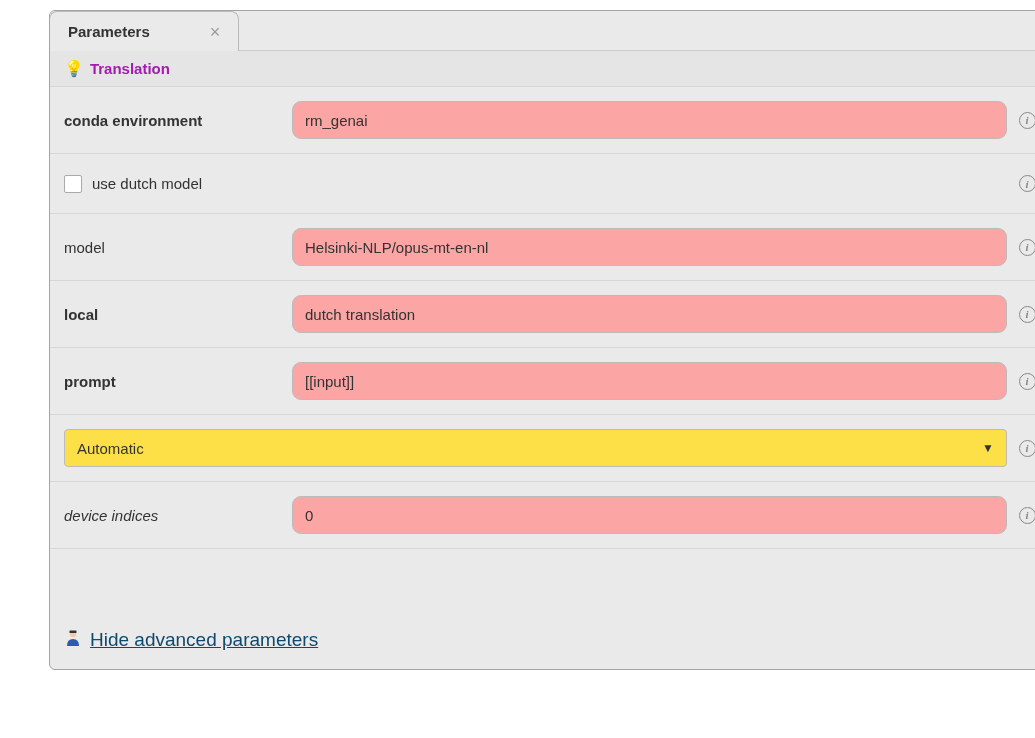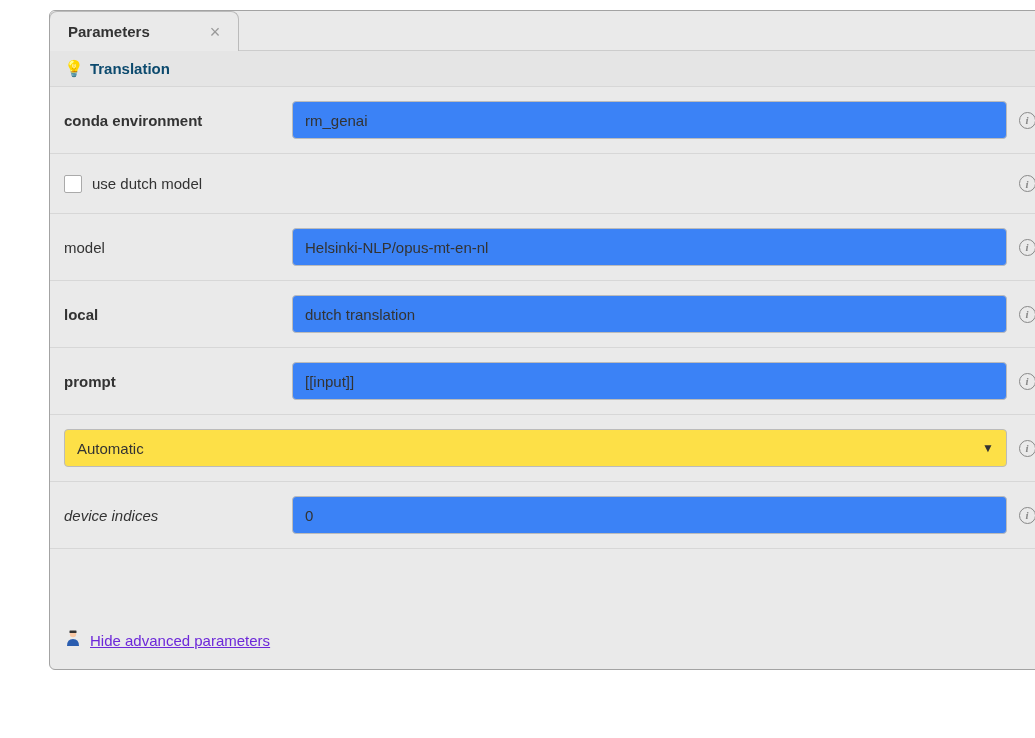--- a/index.html
+++ b/index.html
@@ -55,21 +55,21 @@
       padding: 8px 8px 8px 14px;
       background: #e5e5e5;
       border-bottom: 1px solid #d7d7d7;
     }
     .lightbulb {
       margin-right: 6px;
       font-size: 16px;
     }
     .subheader-label {
       font-weight: bold;
-      color: #0c4a6e;
+      color: #a21caf;
     }
     .rows {
       background: #eaeaea;
     }
     .row {
       display: flex;
       align-items: center;
       padding: 14px 22px 14px 14px;
       border-bottom: 1px solid #d7d7d7;
       min-height: 60px;
@@ -83,22 +83,22 @@
     .italic { font-style: italic; }
     .row-control {
       flex: 1;
       display: flex;
       align-items: center;
     }
     .input {
       flex: 1;
       height: 38px;
       border: 1px solid #bbb;
-      border-radius: 4px;
-      background: #3b82f6;
+      border-radius: 9px;
+      background: #fca5a5;
       padding: 0 12px;
       display: flex;
       align-items: center;
       font-size: 15px;
       color: #333;
     }
     .select {
       flex: 1;
       height: 38px;
       border: 1px solid #bbb;
@@ -148,23 +148,23 @@
       border-radius: 2px;
       background: #fff;
       margin-right: 10px;
     }
     .footer {
       padding: 80px 14px 18px 14px;
       display: flex;
       align-items: center;
     }
     .footer-link {
-      color: #6d28d9;
+      color: #0c4a6e;
       text-decoration: underline;
-      font-size: 15px;
+      font-size: 19px;
     }
     .user-icon {
       margin-right: 8px;
       font-size: 16px;
     }
   </style>
 </head>
 <body>
 
 <div class="panel">

